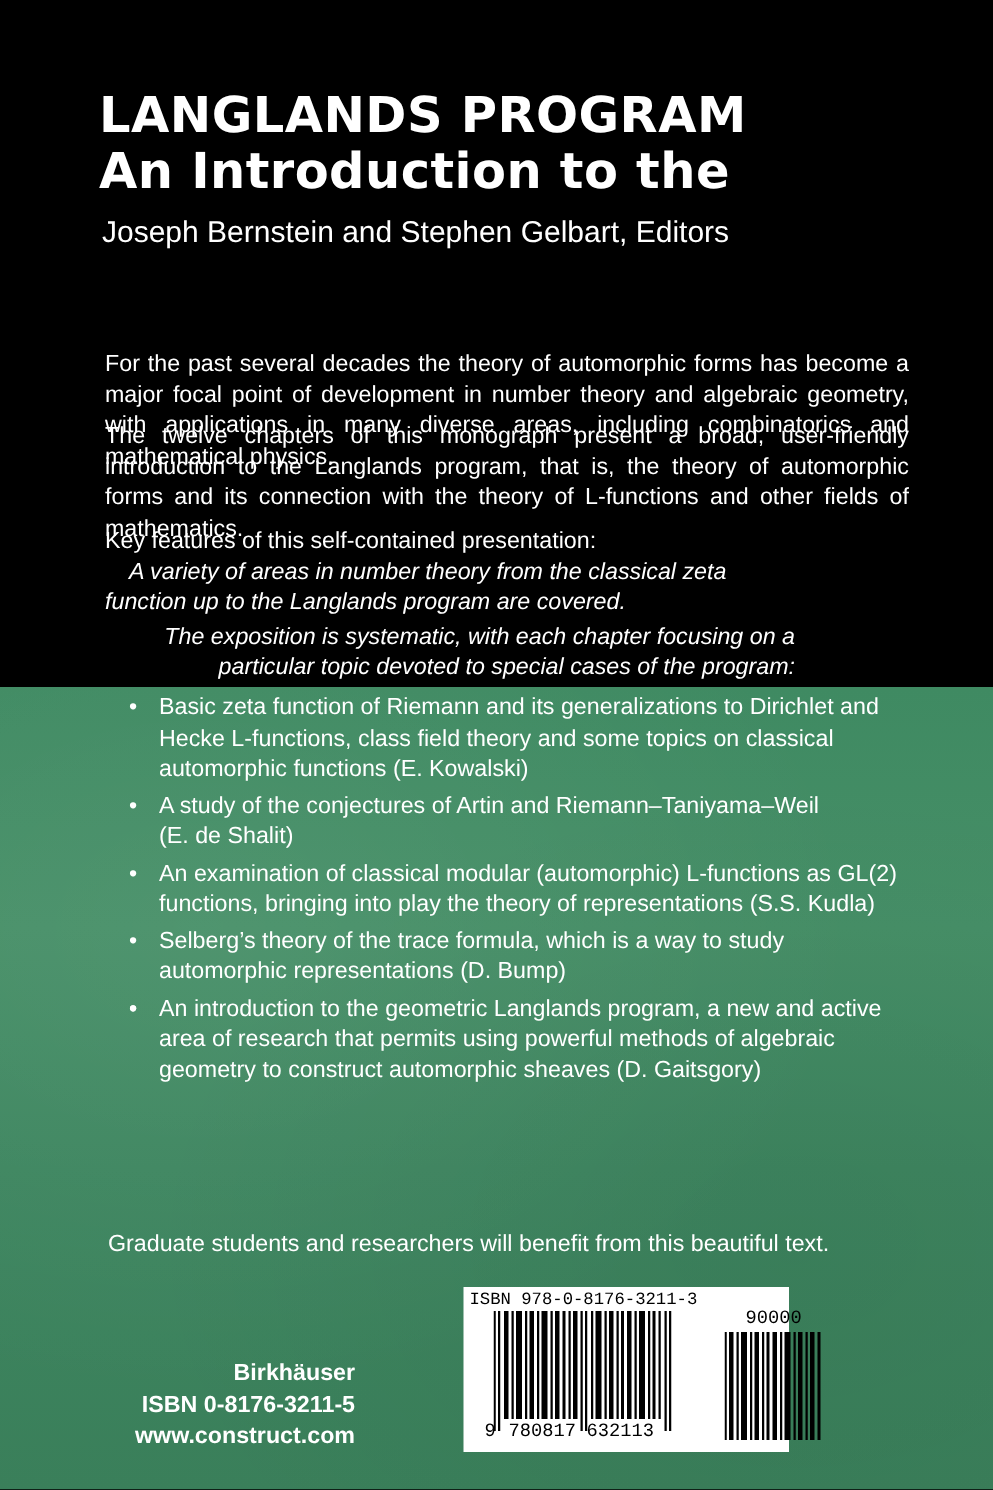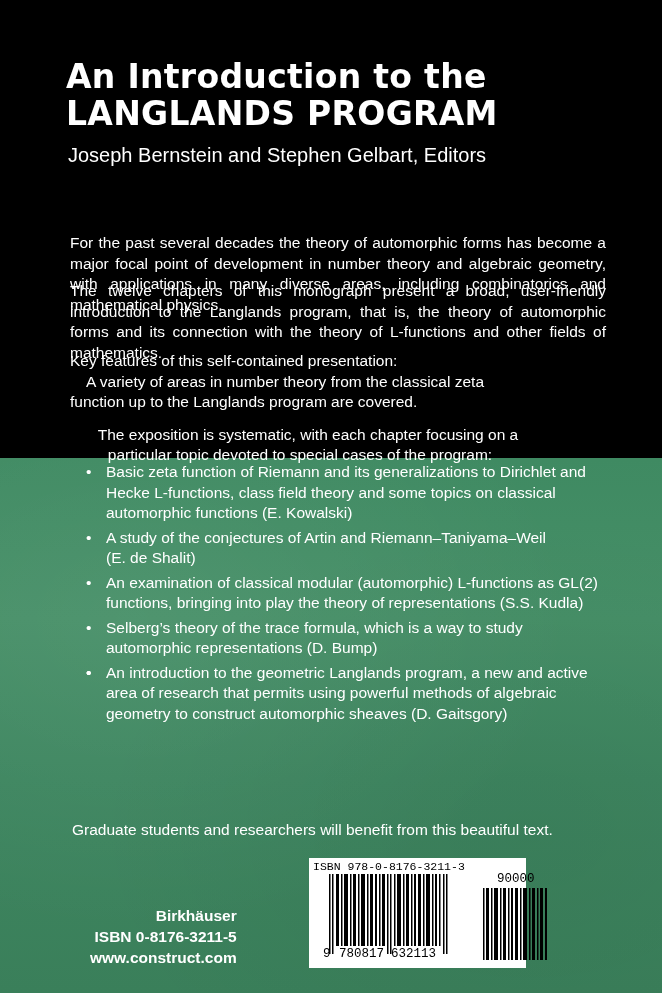--- a/index.html
+++ b/index.html
@@ -36,21 +36,21 @@
       font-size: 20px; line-height: 24px;
     }
     .para {
       position: absolute; left: 70px; width: 536px;
       font-size: 15.5px; line-height: 20.5px;
       text-align: justify; margin: 0;
     }
     .p1 { top: 185px; margin-top: 48px; }
     .p2 { top: 281px; }
     .key { top: 351px; }
-    .indent { text-indent: 16px; }
+    .indent { text-indent: 16px; font-style: italic; }
     ul.features {
       position: absolute; left: 84px; top: 462px; width: 520px;
       list-style: none; margin: 0; padding: 0;
       font-size: 15.5px; line-height: 20.5px;
       z-index: 2;
     }
     ul.features li {
       position: relative; padding-left: 22px; margin-bottom: 4px;
     }
     ul.features li .bullet {
@@ -80,33 +80,33 @@
     .ean .b { position: absolute; left: 16px; top: 0; }
     .ean .c { position: absolute; left: 68px; top: 0; }
   </style>
 </head>
 <body>
 
 <div class="top"></div>
 <div class="bottom"></div>
 
 <h1 class="title">
+  <span>LANGLANDS PROGRAM</span>
   <span>An Introduction to the</span>
-  <span>LANGLANDS PROGRAM</span>
 </h1>
 
 <div class="editors">Joseph Bernstein and Stephen Gelbart, Editors</div>
 
 <p class="para p1">For the past several decades the theory of automorphic forms has become a major focal point of development in number theory and algebraic geometry, with applications in many diverse areas, including combinatorics and mathematical physics.</p>
 <p class="para p2">The twelve chapters of this monograph present a broad, user-friendly introduction to the Langlands program, that is, the theory of automorphic forms and its connection with the theory of L-functions and other fields of mathematics.</p>
 
 <div class="para key">
   <div>Key features of this self-contained presentation:</div>
   <div class="indent" style="width:470px;text-align:left;">A variety of areas in number theory from the classical zeta function up to the Langlands program are covered.</div>
-  <div class="indent" style="width:460px;text-align:center;margin-top:12px;">The exposition is systematic, with each chapter focusing on a particular topic devoted to special cases of the program:</div>
+  <div class="indent" style="width:460px;text-align:right;margin-top:2px;">The exposition is systematic, with each chapter focusing on a particular topic devoted to special cases of the program:</div>
 </div>
 
 <ul class="features">
   <li>
     <span class="bullet">•</span>
     <span>Basic zeta function of Riemann and its generalizations to Dirichlet and Hecke L-functions, class field theory and some topics on classical automorphic functions (E. Kowalski)</span>
   </li>
   <li style="padding-right:40px;">
     <span class="bullet">•</span>
     <span>A study of the conjectures of Artin and Riemann–Taniyama–Weil (E. de Shalit)</span>

